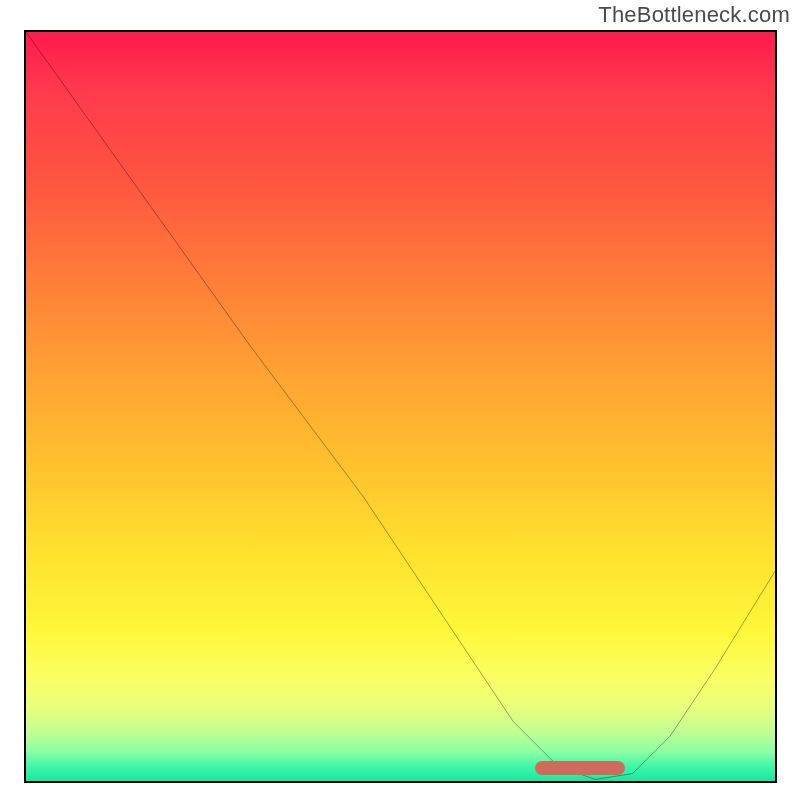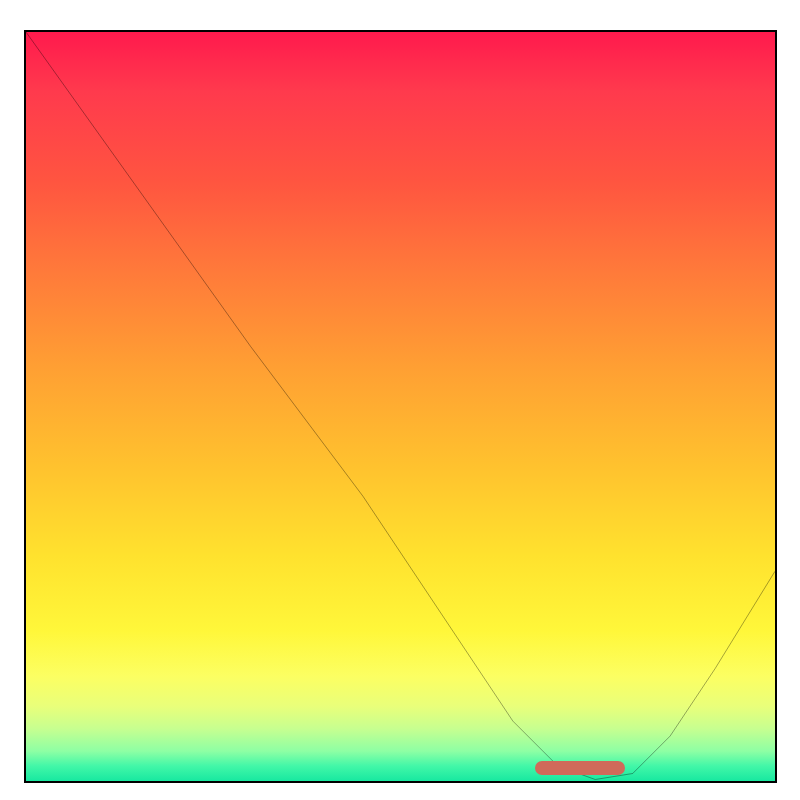--- a/index.html
+++ b/index.html
@@ -68,20 +68,21 @@
     position: absolute;
     background: #d06a5a;
     border-radius: 7px;
     height: 14px;
   }
 </style>
 </head>
 <body>
 
 <div class="container">
+  <div class="attribution">TheBottleneck.com</div>
 
   <div class="plot-area">
     <div class="gradient-bg"></div>
 
     <svg class="curve" viewBox="0 0 100 100" preserveAspectRatio="none">
       <path d="M 0,0 L 20,28 L 30,42 L 45,62 L 57,80 L 65,92 L 71,98 L 76,99.8 L 81,99 L 86,94 L 92,85 L 100,72" fill="none" stroke="#000" stroke-width="0.35" vector-effect="non-scaling-stroke"></path>
     </svg>
 
     <div class="marker" style="left: 509.32px; width: 89.88px; top: 728.518px;"></div>
   </div>

